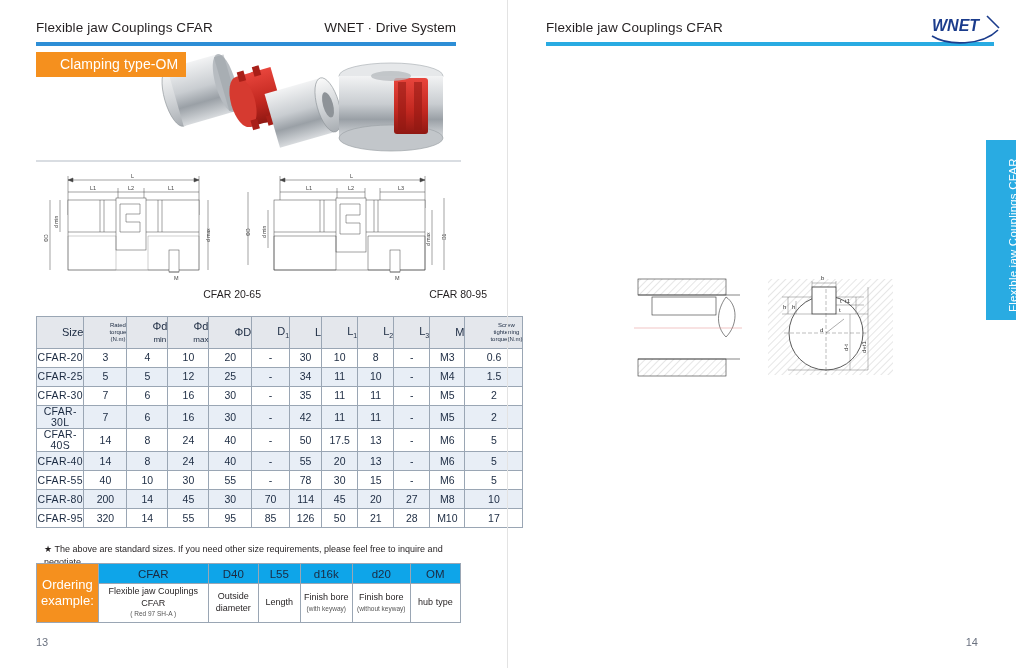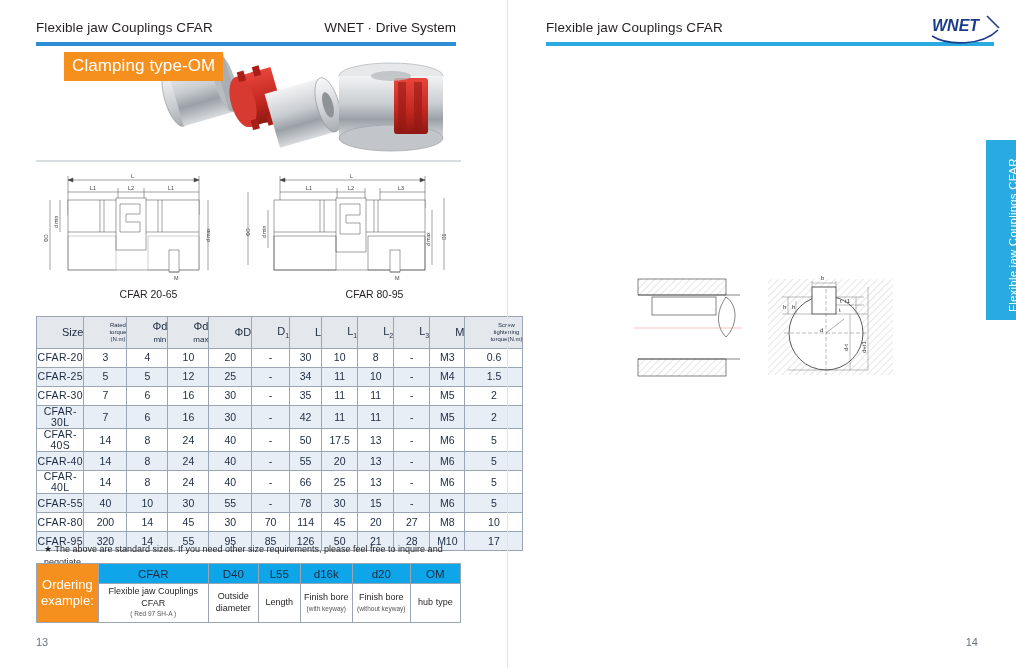--- a/index.html
+++ b/index.html
@@ -23,32 +23,31 @@
   .hdr-rule { position:absolute; left:36px; right:52px; top:42px; height:4px; background:#2d8ed6; }
   .hdr-rule.r { background:#29abe2; }
 
   .logo { position:absolute; right:14px; top:14px; width:72px; height:34px; }
   .logo svg { display:block; }
 
   
   .tag {
     position:absolute; left:36px; top:52px;
     background:#f5901e; color:#ffffff;
-    font-size:17px; padding:4px 8px 5px 8px;
+    font-size:14px; padding:4px 8px 5px 24px;
     letter-spacing:.1px;
-    margin-left:28px;
   }
 
   
   .photos { position:absolute; left:36px; top:52px; width:425px; height:106px; }
   .ph-sep { position:absolute; left:36px; top:160px; width:425px; height:2px; background:#d9dde2; }
 
   
   .dwg { position:absolute; font-size:7px; color:#333; }
-  .dwg-cap { position:absolute; font-size:10.5px; color:#231f20; text-align:center; }
+  .dwg-cap { position:absolute; font-size:10.5px; color:#231f20; text-align:right; }
 
   
   table { border-collapse:collapse; }
   .spec {
     position:absolute; left:36px; top:316px; width:425px;
     font-size:10.5px; color:#1b2a41;
   }
   .spec th, .spec td {
     border:1px solid #9aa6b4; text-align:center;
     padding:0; height:19px; line-height:1.05;
@@ -366,34 +365,20 @@
         </tr>
         <tr>
           <td class="size">CFAR-40</td>
           <td>14</td>
           <td>8</td>
           <td>24</td>
           <td>40</td>
           <td>-</td>
           <td>55</td>
           <td>20</td>
-          <td>13</td>
-          <td>-</td>
-          <td>M6</td>
-          <td>5</td>
-        </tr>
-        <tr>
-          <td class="size">CFAR-40L</td>
-          <td>14</td>
-          <td>8</td>
-          <td>24</td>
-          <td>40</td>
-          <td>-</td>
-          <td>66</td>
-          <td>25</td>
           <td>13</td>
           <td>-</td>
           <td>M6</td>
           <td>5</td>
         </tr>
         <tr>
           <td class="size">CFAR-55</td>
           <td>40</td>
           <td>10</td>
           <td>30</td>

